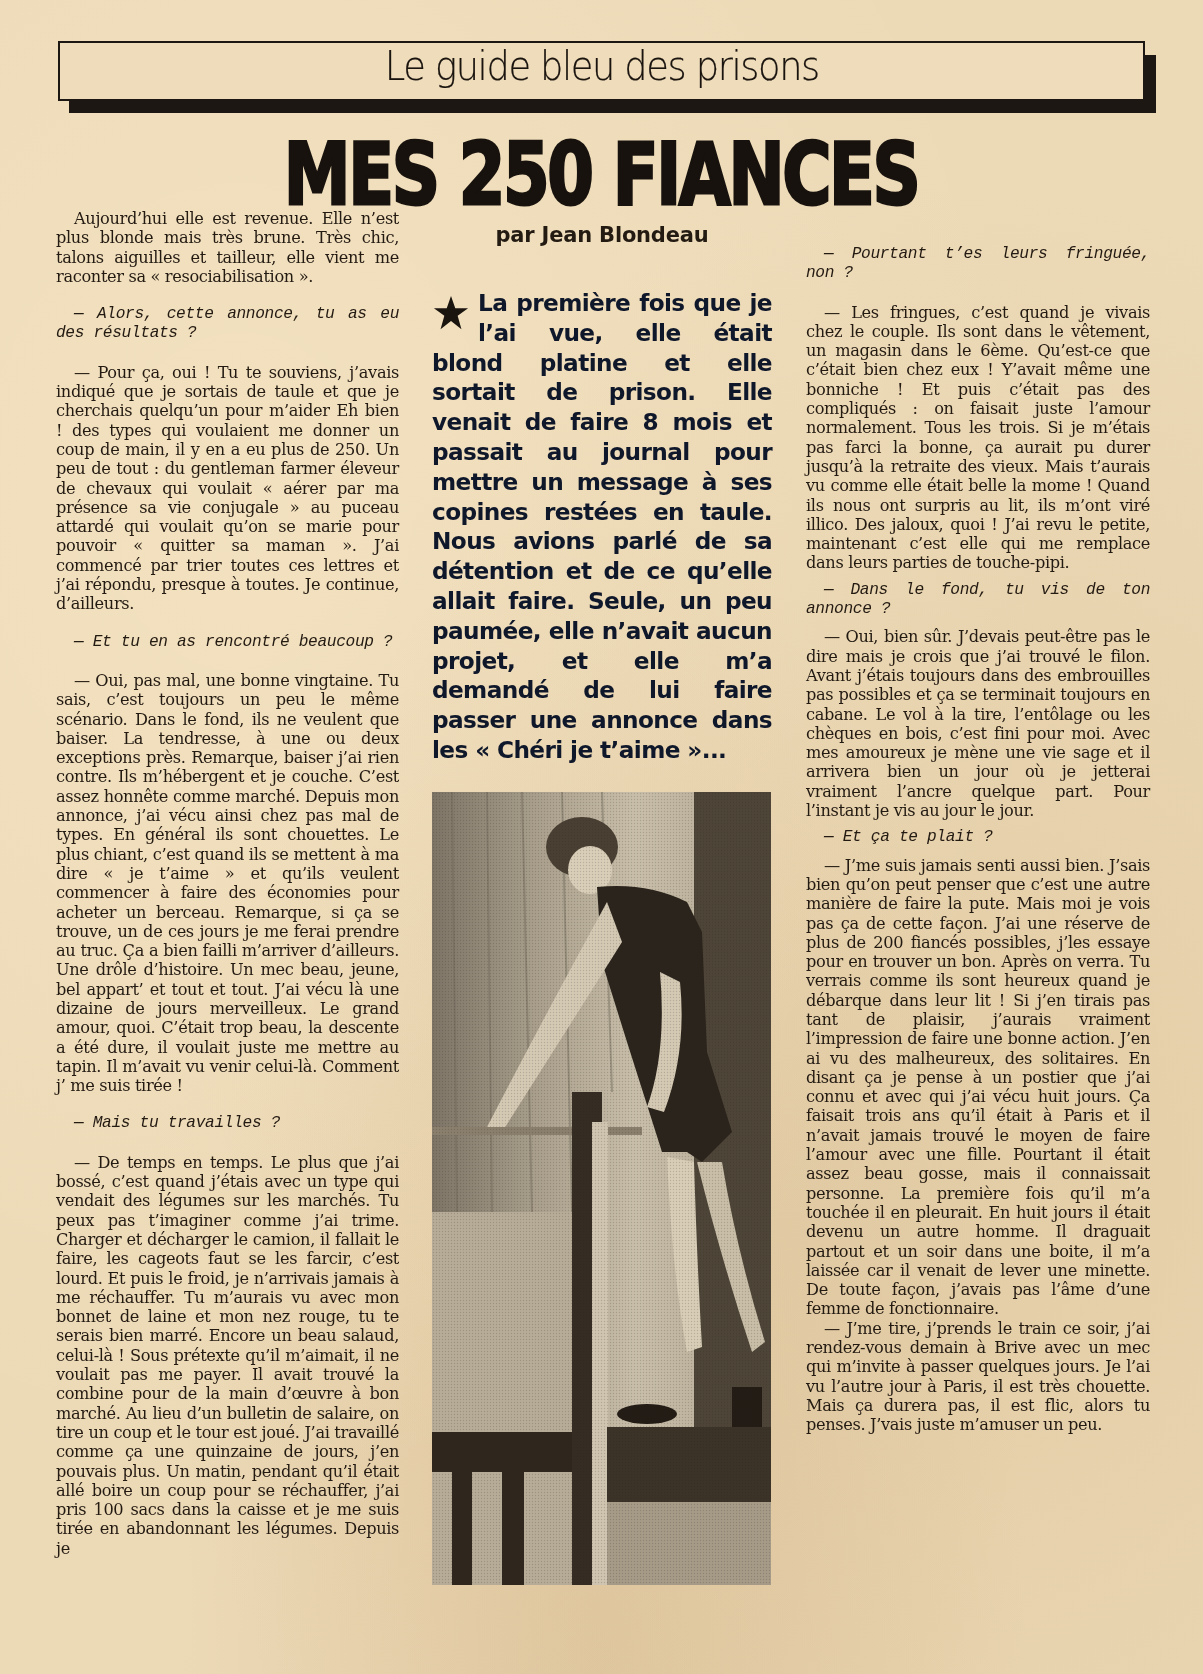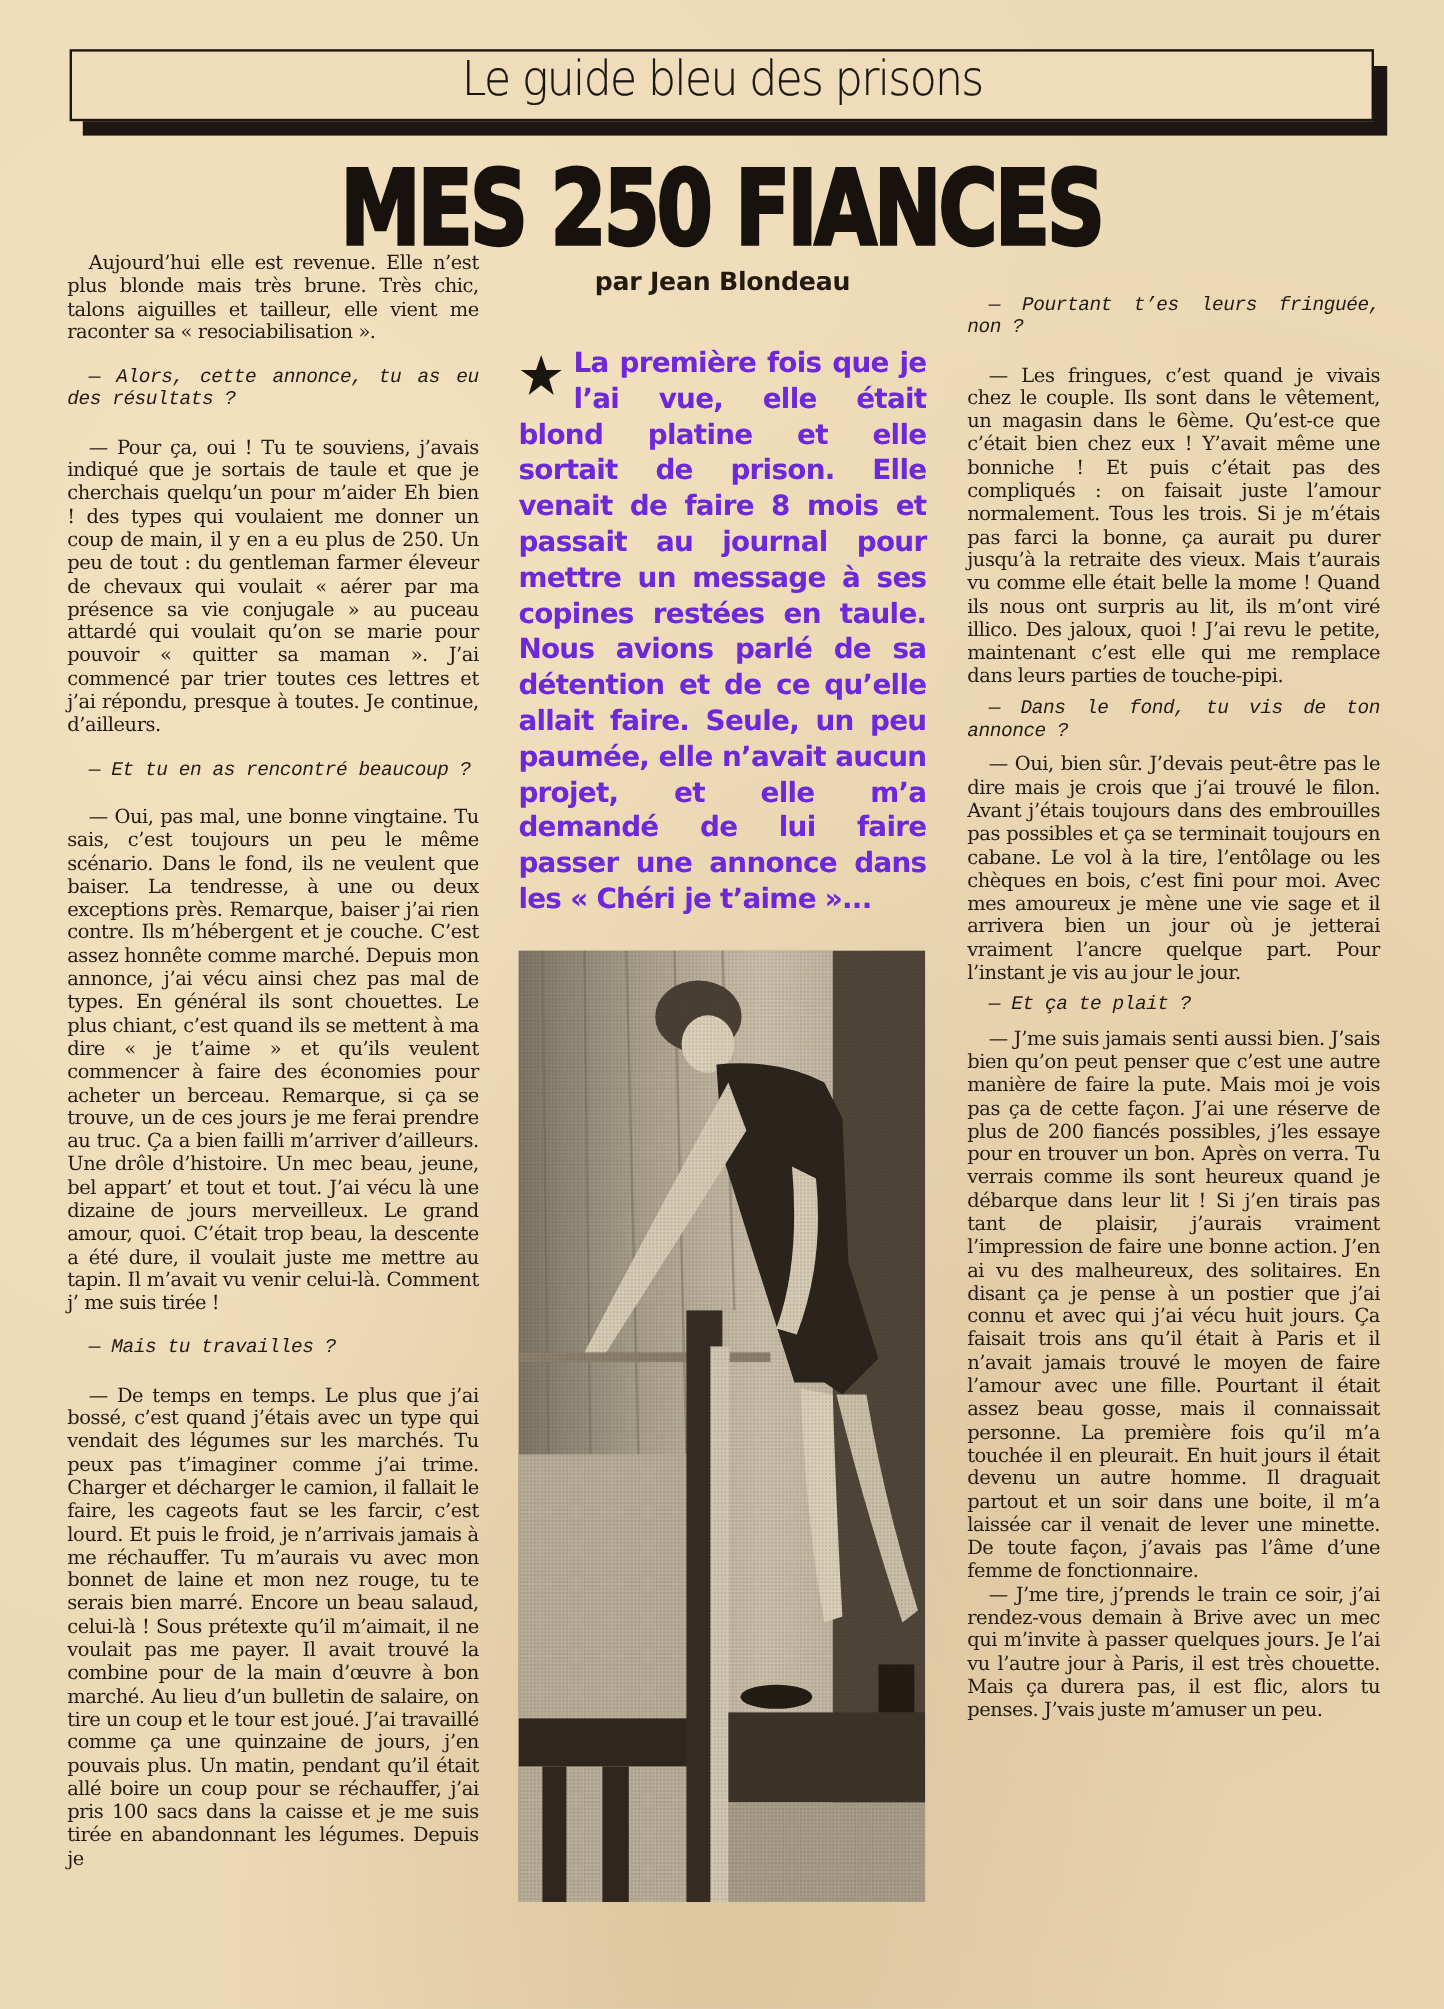--- a/index.html
+++ b/index.html
@@ -58,21 +58,21 @@
 
   .byline {
     position: absolute; left: 432px; top: 223px; width: 340px; text-align: center;
     font-family: "DejaVu Sans", "Liberation Sans", sans-serif;
     font-weight: bold; font-size: 21px; letter-spacing: -0.2px;
   }
   .chapo {
     position: absolute; left: 432px; top: 288px; width: 340px;
     font-family: "DejaVu Sans", "Liberation Sans", sans-serif;
     font-weight: bold; font-size: 23.2px; line-height: 29.8px;
-    text-align: justify; letter-spacing: -0.6px; color: #6d28d9;
+    text-align: justify; letter-spacing: -0.6px; color: #0f172a;
   }
   .star {
     float: left; width: 40px; height: 44px; margin-right: 6px; margin-top: 6px;
   }
   .star svg { width: 38px; height: 38px; }
 
   .photo {
     position: absolute; left: 432px; top: 792px; width: 339px; height: 793px;
     background: #b9ad97; overflow: hidden;
   }

